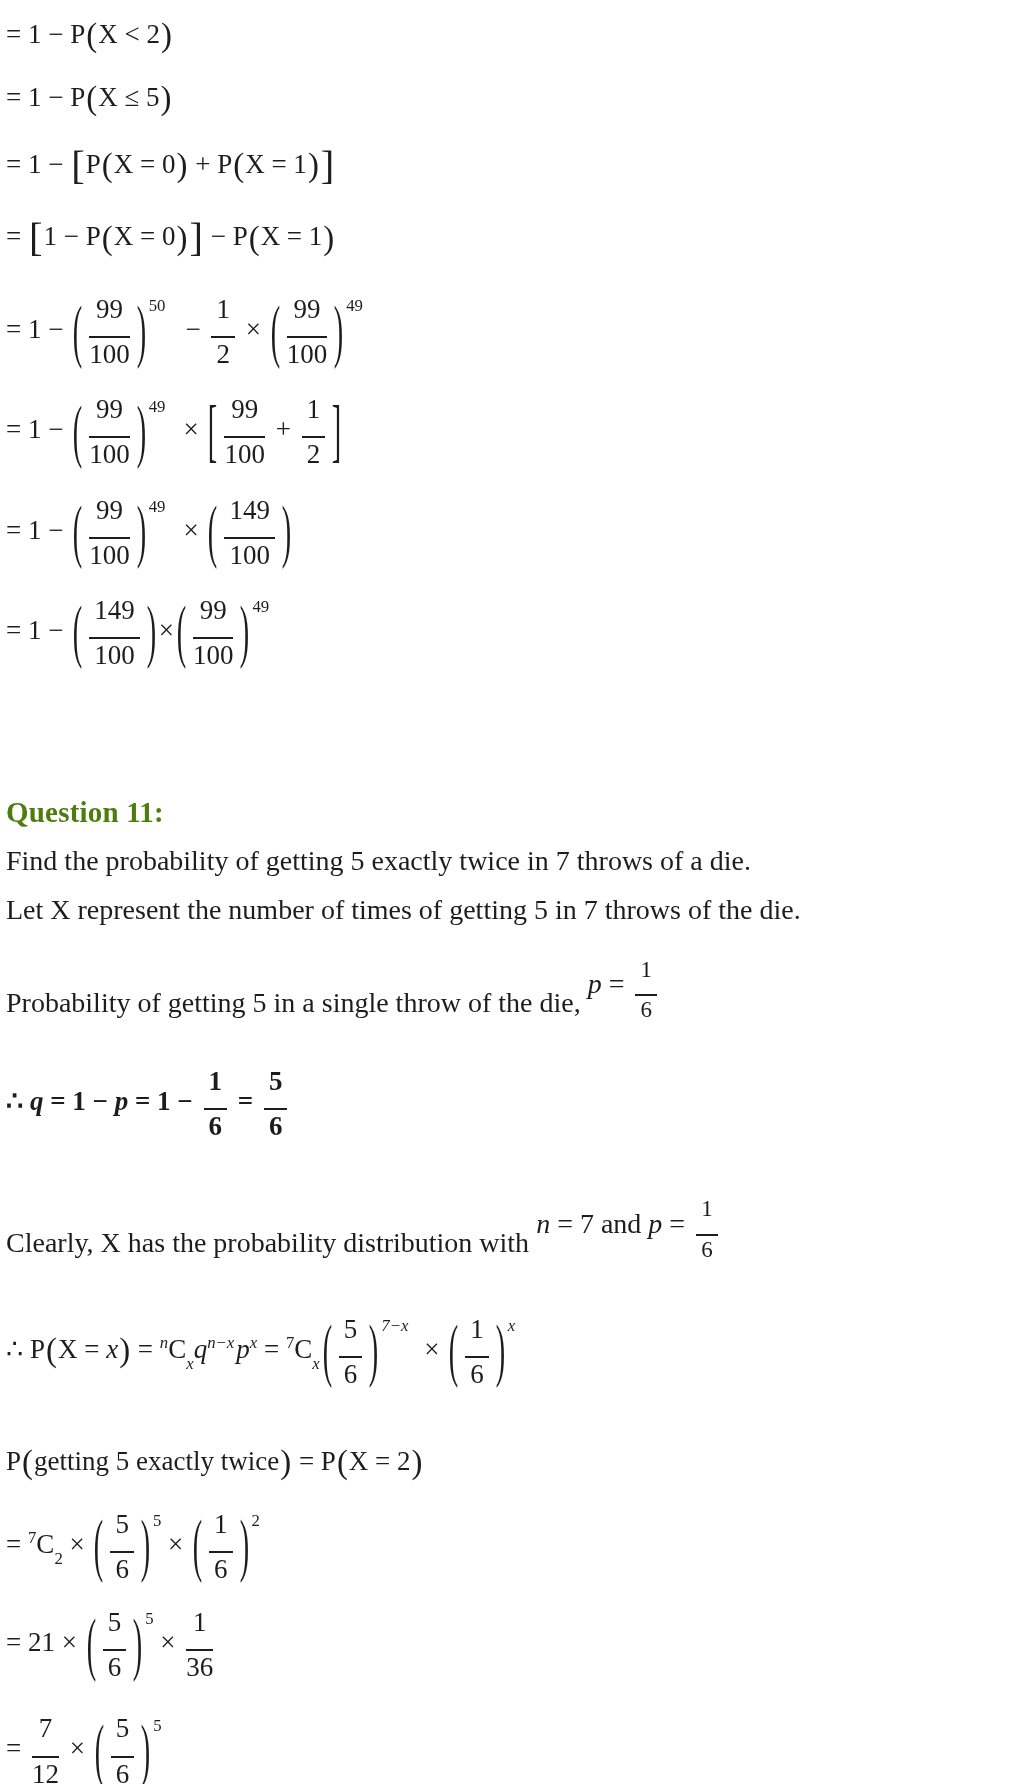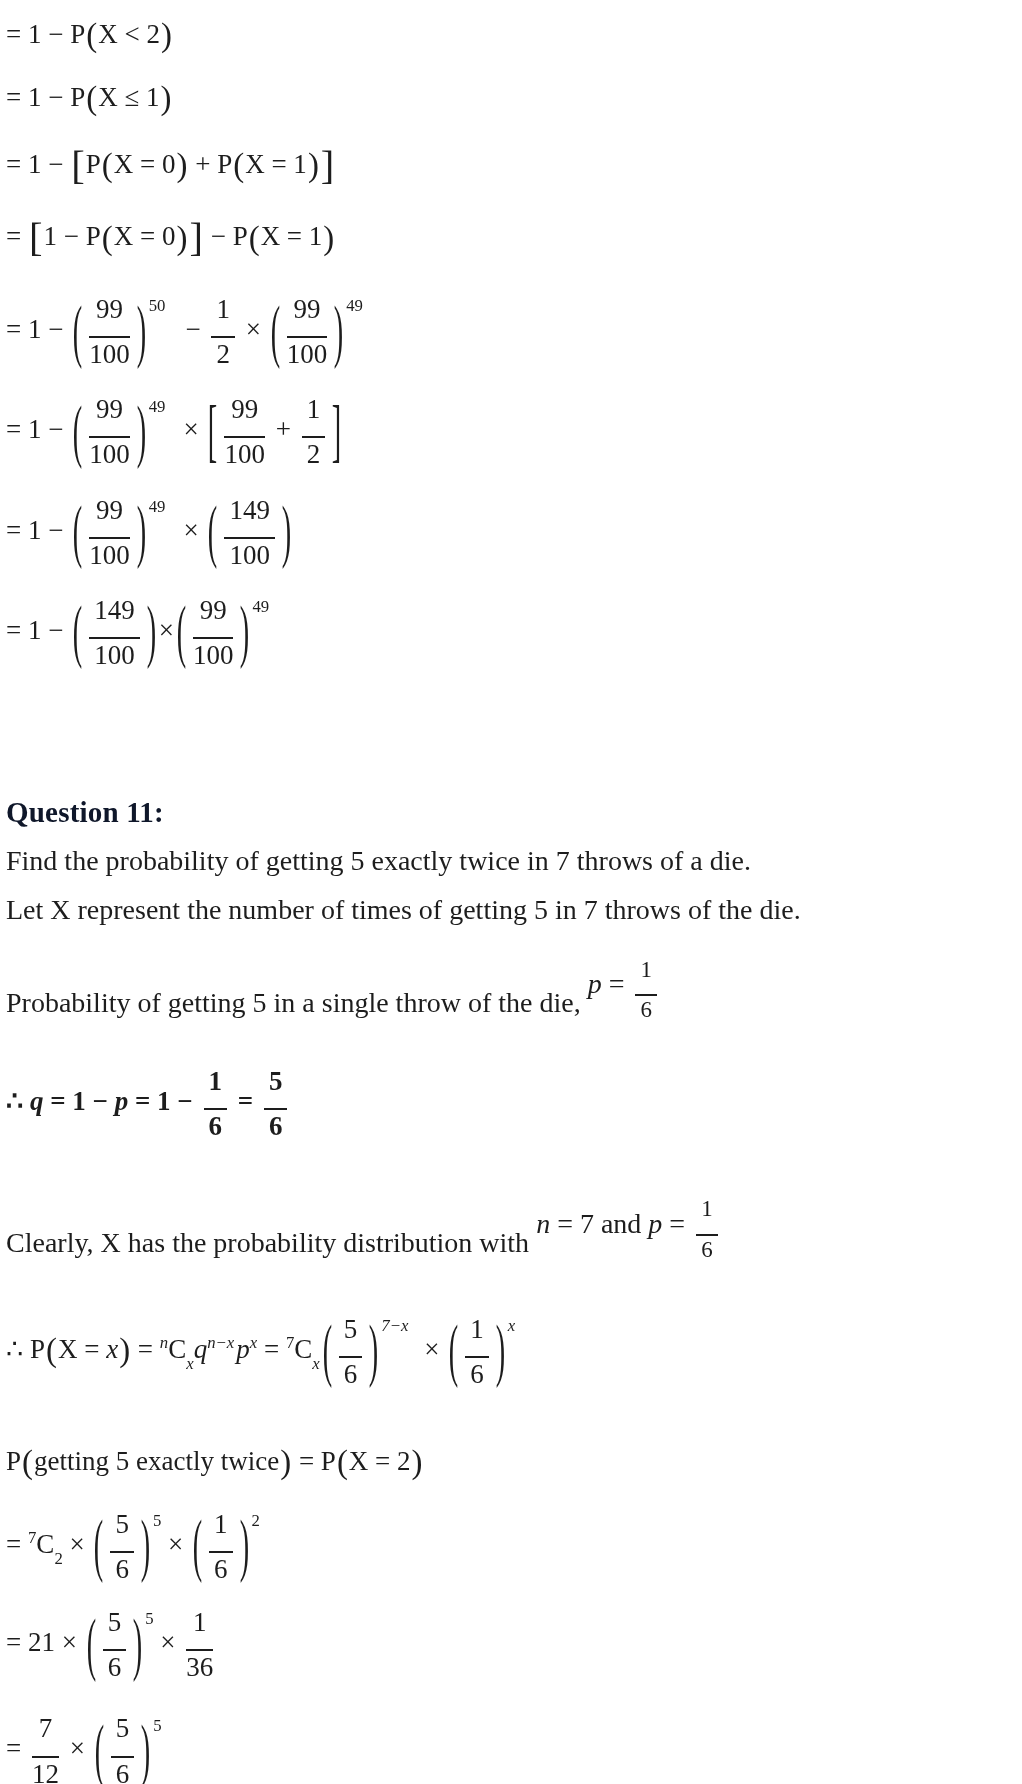--- a/index.html
+++ b/index.html
@@ -48,28 +48,28 @@
   [data-name="eq-ptwice"]{margin-top:52px;}
   [data-name="eq-7c2"]{margin-top:26px;}
   [data-name="eq-21"]{margin-top:24px;}
   [data-name="eq-712"]{margin-top:32px;}
 </style>
 </head>
 <body>
 
 <div id="doc" data-name="document-body">
     <div data-name="eq-1" class="math"><span class="tx" data-name="math-text">= 1 − P</span><span class="br txt" data-name="math-bracket">(</span><span class="tx" data-name="math-text">X &lt; 2</span><span class="br txt" data-name="math-bracket">)</span></div>
-    <div data-name="eq-2" class="math"><span class="tx" data-name="math-text">= 1 − P</span><span class="br txt" data-name="math-bracket">(</span><span class="tx" data-name="math-text">X ≤ 1</span><span class="br txt" data-name="math-bracket">)</span></div>
+    <div data-name="eq-2" class="math"><span class="tx" data-name="math-text">= 1 − P</span><span class="br txt" data-name="math-bracket">(</span><span class="tx" data-name="math-text">X ≤ 5</span><span class="br txt" data-name="math-bracket">)</span></div>
     <div data-name="eq-3" class="math"><span class="tx" data-name="math-text">= 1 − </span><span class="br mid" data-name="math-bracket">[</span><span class="tx" data-name="math-text">P</span><span class="br txt" data-name="math-bracket">(</span><span class="tx" data-name="math-text">X = 0</span><span class="br txt" data-name="math-bracket">)</span><span class="tx" data-name="math-text"> + P</span><span class="br txt" data-name="math-bracket">(</span><span class="tx" data-name="math-text">X = 1</span><span class="br txt" data-name="math-bracket">)</span><span class="br mid" data-name="math-bracket">]</span></div>
     <div data-name="eq-4" class="math"><span class="tx" data-name="math-text">= </span><span class="br mid" data-name="math-bracket">[</span><span class="tx" data-name="math-text">1 − P</span><span class="br txt" data-name="math-bracket">(</span><span class="tx" data-name="math-text">X = 0</span><span class="br txt" data-name="math-bracket">)</span><span class="br mid" data-name="math-bracket">]</span><span class="tx" data-name="math-text"> − P</span><span class="br txt" data-name="math-bracket">(</span><span class="tx" data-name="math-text">X = 1</span><span class="br txt" data-name="math-bracket">)</span></div>
     <div data-name="eq-5" class="math"><span class="tx" data-name="math-text">= 1 − </span><span class="br tall" data-name="math-bracket">(</span><span class="frac" data-name="math-fraction"><span class="num" data-name="numerator">99</span><span class="den" data-name="denominator">100</span></span><span class="br tall" data-name="math-bracket">)</span><span class="sup hi" data-name="math-superscript">50</span><span class="gap" data-name="math-gap" style="width: 20px;"></span><span class="tx" data-name="math-text">− </span><span class="frac" data-name="math-fraction"><span class="num" data-name="numerator">1</span><span class="den" data-name="denominator">2</span></span><span class="tx" data-name="math-text"> × </span><span class="br tall" data-name="math-bracket">(</span><span class="frac" data-name="math-fraction"><span class="num" data-name="numerator">99</span><span class="den" data-name="denominator">100</span></span><span class="br tall" data-name="math-bracket">)</span><span class="sup hi" data-name="math-superscript">49</span></div>
     <div data-name="eq-6" class="math"><span class="tx" data-name="math-text">= 1 − </span><span class="br tall" data-name="math-bracket">(</span><span class="frac" data-name="math-fraction"><span class="num" data-name="numerator">99</span><span class="den" data-name="denominator">100</span></span><span class="br tall" data-name="math-bracket">)</span><span class="sup hi" data-name="math-superscript">49</span><span class="gap" data-name="math-gap" style="width: 18px;"></span><span class="tx" data-name="math-text">× </span><span class="br tall" data-name="math-bracket">[</span><span class="frac" data-name="math-fraction"><span class="num" data-name="numerator">99</span><span class="den" data-name="denominator">100</span></span><span class="tx" data-name="math-text"> + </span><span class="frac" data-name="math-fraction"><span class="num" data-name="numerator">1</span><span class="den" data-name="denominator">2</span></span><span class="br tall" data-name="math-bracket">]</span></div>
     <div data-name="eq-7" class="math"><span class="tx" data-name="math-text">= 1 − </span><span class="br tall" data-name="math-bracket">(</span><span class="frac" data-name="math-fraction"><span class="num" data-name="numerator">99</span><span class="den" data-name="denominator">100</span></span><span class="br tall" data-name="math-bracket">)</span><span class="sup hi" data-name="math-superscript">49</span><span class="gap" data-name="math-gap" style="width: 18px;"></span><span class="tx" data-name="math-text">× </span><span class="br tall" data-name="math-bracket">(</span><span class="frac" data-name="math-fraction"><span class="num" data-name="numerator">149</span><span class="den" data-name="denominator">100</span></span><span class="br tall" data-name="math-bracket">)</span></div>
     <div data-name="eq-8" class="math"><span class="tx" data-name="math-text">= 1 − </span><span class="br tall" data-name="math-bracket">(</span><span class="frac" data-name="math-fraction"><span class="num" data-name="numerator">149</span><span class="den" data-name="denominator">100</span></span><span class="br tall" data-name="math-bracket">)</span><span class="tx" data-name="math-text">×</span><span class="br tall" data-name="math-bracket">(</span><span class="frac" data-name="math-fraction"><span class="num" data-name="numerator">99</span><span class="den" data-name="denominator">100</span></span><span class="br tall" data-name="math-bracket">)</span><span class="sup hi" data-name="math-superscript">49</span></div>
-    <div data-name="question-11-heading" class="heading" style="color: #0f172a;">Question 11:</div>
+    <div data-name="question-11-heading" class="heading" style="color: #4d7c0f;">Question 11:</div>
     <div data-name="question-11-text" class="para">Find the probability of getting 5 exactly twice in 7 throws of a die.</div>
     <div data-name="solution-text-1" class="para">Let X represent the number of times of getting 5 in 7 throws of the die.</div>
     <div data-name="solution-text-2" class="math para-size"><span class="tx" data-name="math-text">Probability of getting 5 in a single throw of the die, </span><span class="it raised" data-name="math-variable">p</span><span class="tx raised" data-name="math-text"> = </span><span class="frac sm raised" data-name="math-fraction"><span class="num" data-name="numerator">1</span><span class="den" data-name="denominator">6</span></span></div>
     <div data-name="eq-q" class="math"><span class="tx" data-name="math-text">∴  </span><span class="it" data-name="math-variable">q</span><span class="tx" data-name="math-text"> = 1 − </span><span class="it" data-name="math-variable">p</span><span class="tx" data-name="math-text"> = 1 − </span><span class="frac" data-name="math-fraction"><span class="num" data-name="numerator">1</span><span class="den" data-name="denominator">6</span></span><span class="tx" data-name="math-text"> = </span><span class="frac" data-name="math-fraction"><span class="num" data-name="numerator">5</span><span class="den" data-name="denominator">6</span></span></div>
     <div data-name="solution-text-3" class="math para-size"><span class="tx" data-name="math-text">Clearly, X has the probability distribution with </span><span class="it raised" data-name="math-variable">n</span><span class="tx raised" data-name="math-text"> = 7 and </span><span class="it raised" data-name="math-variable">p</span><span class="tx raised" data-name="math-text"> = </span><span class="frac sm raised" data-name="math-fraction"><span class="num" data-name="numerator">1</span><span class="den" data-name="denominator">6</span></span></div>
     <div data-name="eq-px" class="math"><span class="tx" data-name="math-text">∴  P</span><span class="br txt" data-name="math-bracket">(</span><span class="tx" data-name="math-text">X = </span><span class="it" data-name="math-variable">x</span><span class="br txt" data-name="math-bracket">)</span><span class="tx" data-name="math-text"> = </span><span class="sup it" data-name="math-superscript">n</span><span class="tx" data-name="math-text">C</span><span class="sub it" data-name="math-subscript">x</span><span class="it" data-name="math-variable">q</span><span class="sup it" data-name="math-superscript">n−x</span><span class="gap" data-name="math-gap" style="width: 2px;"></span><span class="it" data-name="math-variable">p</span><span class="sup it" data-name="math-superscript">x</span><span class="tx" data-name="math-text"> = </span><span class="sup" data-name="math-superscript">7</span><span class="tx" data-name="math-text">C</span><span class="sub it" data-name="math-subscript">x</span><span class="br tall" data-name="math-bracket">(</span><span class="frac" data-name="math-fraction"><span class="num" data-name="numerator">5</span><span class="den" data-name="denominator">6</span></span><span class="br tall" data-name="math-bracket">)</span><span class="sup it hi" data-name="math-superscript">7−x</span><span class="gap" data-name="math-gap" style="width: 16px;"></span><span class="tx" data-name="math-text">× </span><span class="br tall" data-name="math-bracket">(</span><span class="frac" data-name="math-fraction"><span class="num" data-name="numerator">1</span><span class="den" data-name="denominator">6</span></span><span class="br tall" data-name="math-bracket">)</span><span class="sup it hi" data-name="math-superscript">x</span></div>
     <div data-name="eq-ptwice" class="math"><span class="tx" data-name="math-text">P</span><span class="br txt" data-name="math-bracket">(</span><span class="tx" data-name="math-text">getting 5 exactly twice</span><span class="br txt" data-name="math-bracket">)</span><span class="tx" data-name="math-text"> = P</span><span class="br txt" data-name="math-bracket">(</span><span class="tx" data-name="math-text">X = 2</span><span class="br txt" data-name="math-bracket">)</span></div>
     <div data-name="eq-7c2" class="math"><span class="tx" data-name="math-text">= </span><span class="sup" data-name="math-superscript">7</span><span class="tx" data-name="math-text">C</span><span class="sub" data-name="math-subscript">2</span><span class="tx" data-name="math-text"> × </span><span class="br tall" data-name="math-bracket">(</span><span class="frac" data-name="math-fraction"><span class="num" data-name="numerator">5</span><span class="den" data-name="denominator">6</span></span><span class="br tall" data-name="math-bracket">)</span><span class="sup hi" data-name="math-superscript">5</span><span class="tx" data-name="math-text"> × </span><span class="br tall" data-name="math-bracket">(</span><span class="frac" data-name="math-fraction"><span class="num" data-name="numerator">1</span><span class="den" data-name="denominator">6</span></span><span class="br tall" data-name="math-bracket">)</span><span class="sup hi" data-name="math-superscript">2</span></div>
     <div data-name="eq-21" class="math"><span class="tx" data-name="math-text">= 21 × </span><span class="br tall" data-name="math-bracket">(</span><span class="frac" data-name="math-fraction"><span class="num" data-name="numerator">5</span><span class="den" data-name="denominator">6</span></span><span class="br tall" data-name="math-bracket">)</span><span class="sup hi" data-name="math-superscript">5</span><span class="tx" data-name="math-text"> × </span><span class="frac" data-name="math-fraction"><span class="num" data-name="numerator">1</span><span class="den" data-name="denominator">36</span></span></div>
     <div data-name="eq-712" class="math"><span class="tx" data-name="math-text">= </span><span class="frac" data-name="math-fraction"><span class="num" data-name="numerator">7</span><span class="den" data-name="denominator">12</span></span><span class="tx" data-name="math-text"> × </span><span class="br tall" data-name="math-bracket">(</span><span class="frac" data-name="math-fraction"><span class="num" data-name="numerator">5</span><span class="den" data-name="denominator">6</span></span><span class="br tall" data-name="math-bracket">)</span><span class="sup hi" data-name="math-superscript">5</span></div>

